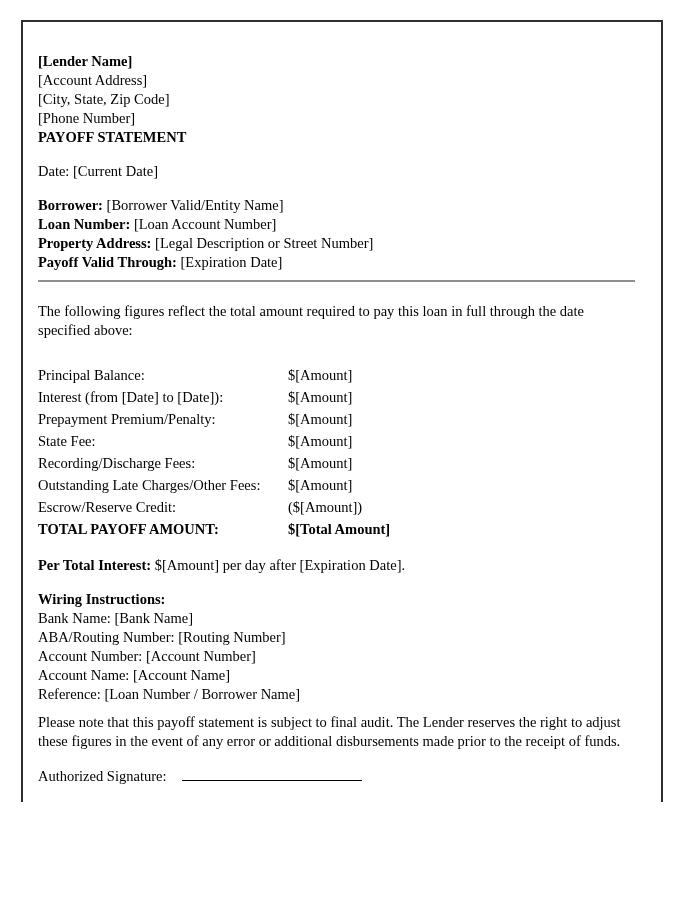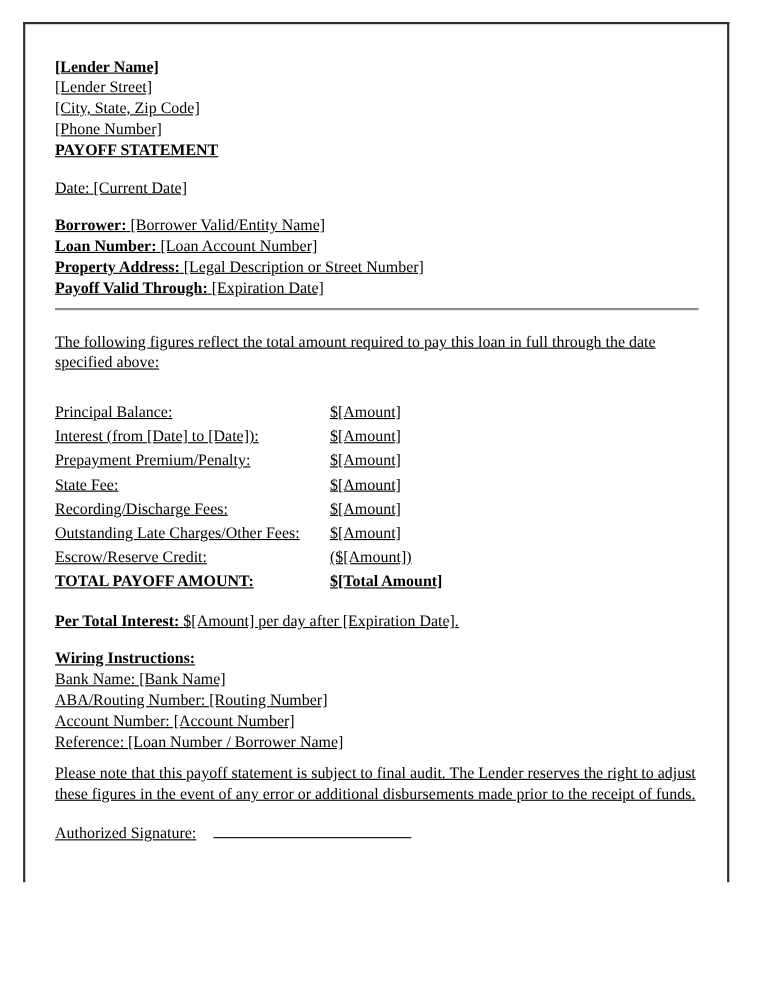--- a/index.html
+++ b/index.html
@@ -24,24 +24,23 @@
     height: 782px;
     box-sizing: border-box;
     border-top: 2px solid #2f2f2f;
     border-left: 2px solid #2f2f2f;
     border-right: 2px solid #2f2f2f;
     border-bottom: none;
     background: #ffffff;
     overflow: hidden;
   }
   .content {
-    padding: 30px 26px 0 27px;
+    padding: 30px 26px 0 15px;
     font-size: 14.5px;
     line-height: 19px;
-    text-decoration: underline;
   }
   .b { font-weight: bold; }
   .letterhead { margin: 0; }
   .title { font-weight: bold; }
   .date-line { margin-top: 15px; }
   .loan-info { margin-top: 15px; }
   .divider {
     border: none;
     border-top: 2px solid #8f8f8f;
     margin: 8px 0 0 0;
@@ -70,21 +69,21 @@
   }
 </style>
 </head>
 <body>
 
 <div class="letter-card">
   <div class="content">
 
     <div class="letterhead">
       <div class="b">[Lender Name]</div>
-      <div>[Lender Street]</div>
+      <div>[Account Address]</div>
       <div>[City, State, Zip Code]</div>
       <div>[Phone Number]</div>
     </div>
 
     <div class="title">PAYOFF STATEMENT</div>
 
     <div class="date-line"><span>Date:</span> <span>[Current Date]</span></div>
 
     <div class="loan-info">
       <div><span class="b">Borrower:</span> <span>[Borrower Valid/Entity Name]</span></div>
@@ -132,20 +131,21 @@
         </div>
     </div>
 
     <div class="per-diem"><span class="b">Per Total Interest:</span> <span>$[Amount] per day after [Expiration Date].</span></div>
 
     <div class="wiring">
       <div class="b">Wiring Instructions:</div>
       <div>Bank Name: [Bank Name]</div>
       <div>ABA/Routing Number: [Routing Number]</div>
       <div>Account Number: [Account Number]</div>
+      <div>Account Name: [Account Name]</div>
       <div>Reference: [Loan Number / Borrower Name]</div>
     </div>
 
     <div class="disclaimer">Please note that this payoff statement is subject to final audit. The Lender reserves the right to adjust these figures in the event of any error or additional disbursements made prior to the receipt of funds.</div>
 
     <div class="signature"><span>Authorized Signature:</span><span class="sig-underline"></span></div>
 
   </div>
 </div>
 

